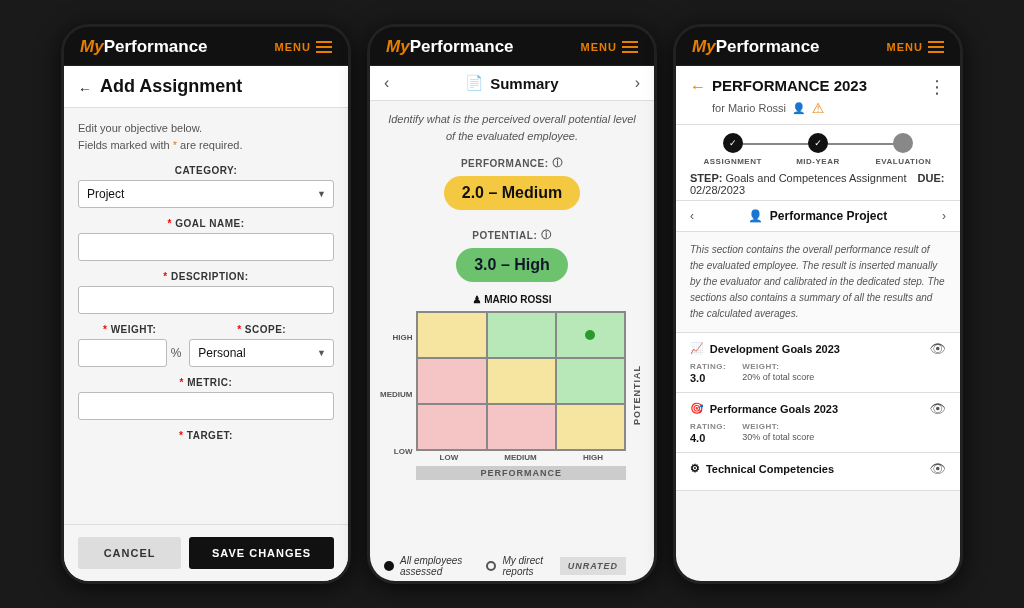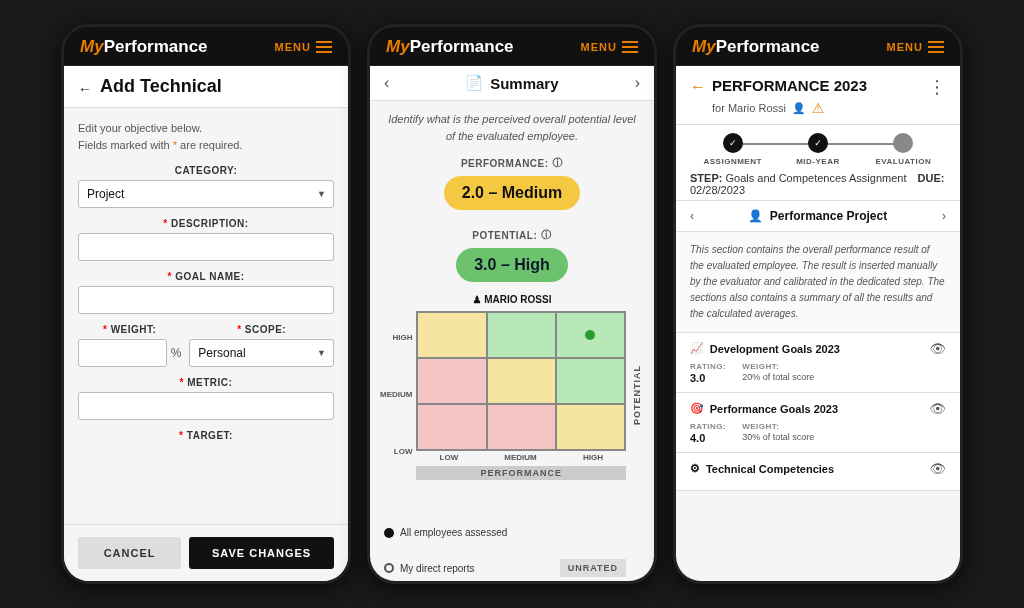--- a/index.html
+++ b/index.html
@@ -350,22 +350,22 @@
       font-weight: bold;
       color: #555;
       letter-spacing: 1px;
       background: #ccc;
       padding: 2px;
       margin-top: 2px;
     }
     .legend {
       padding: 8px 14px 4px;
       display: flex;
-      flex-direction: column;
-      gap: 21px;
+      gap: 0;
+      font-style: italic;
     }
     .legend-item {
       display: flex;
       align-items: center;
       gap: 6px;
       font-size: 10px;
       color: #333;
     }
     .legend-dot-filled {
       width: 10px;
@@ -584,44 +584,44 @@
         <div class="hamburger">
           <span></span>
             <span></span>
             <span></span>
         </div>
       </div>
     </div>
     <div class="phone-content">
       <div class="page-title-bar">
         <span class="back-arrow">←</span>
-        <span class="page-title">Add Technical</span>
+        <span class="page-title">Add Assignment</span>
       </div>
       <div class="form-body">
         <p class="form-note">
           <span>Edit your objective below.</span><br>
           Fields marked with <span class="required">*</span> are required.
         </p>
         <div class="form-group">
           <div class="field-label">CATEGORY:</div>
           <div class="select-wrapper">
             <select class="form-select">
               <option>Project</option>
             </select>
           </div>
         </div>
         <div class="form-group">
           <div class="field-label">
-            <span class="required">*</span> <span>DESCRIPTION:</span>
+            <span class="required">*</span> <span>GOAL NAME:</span>
           </div>
           <input class="form-input" type="text" style="">
         </div>
         <div class="form-group">
           <div class="field-label">
-            <span class="required">*</span> <span>GOAL NAME:</span>
+            <span class="required">*</span> <span>DESCRIPTION:</span>
           </div>
           <input class="form-input" type="text" style="">
         </div>
         <div class="row-fields form-group">
           <div style="flex:1">
             <div class="field-label">
               <span class="required">*</span> <span>WEIGHT:</span>
             </div>
             <div class="weight-field">
               <input class="form-input" type="text" style="width: 50px;">

